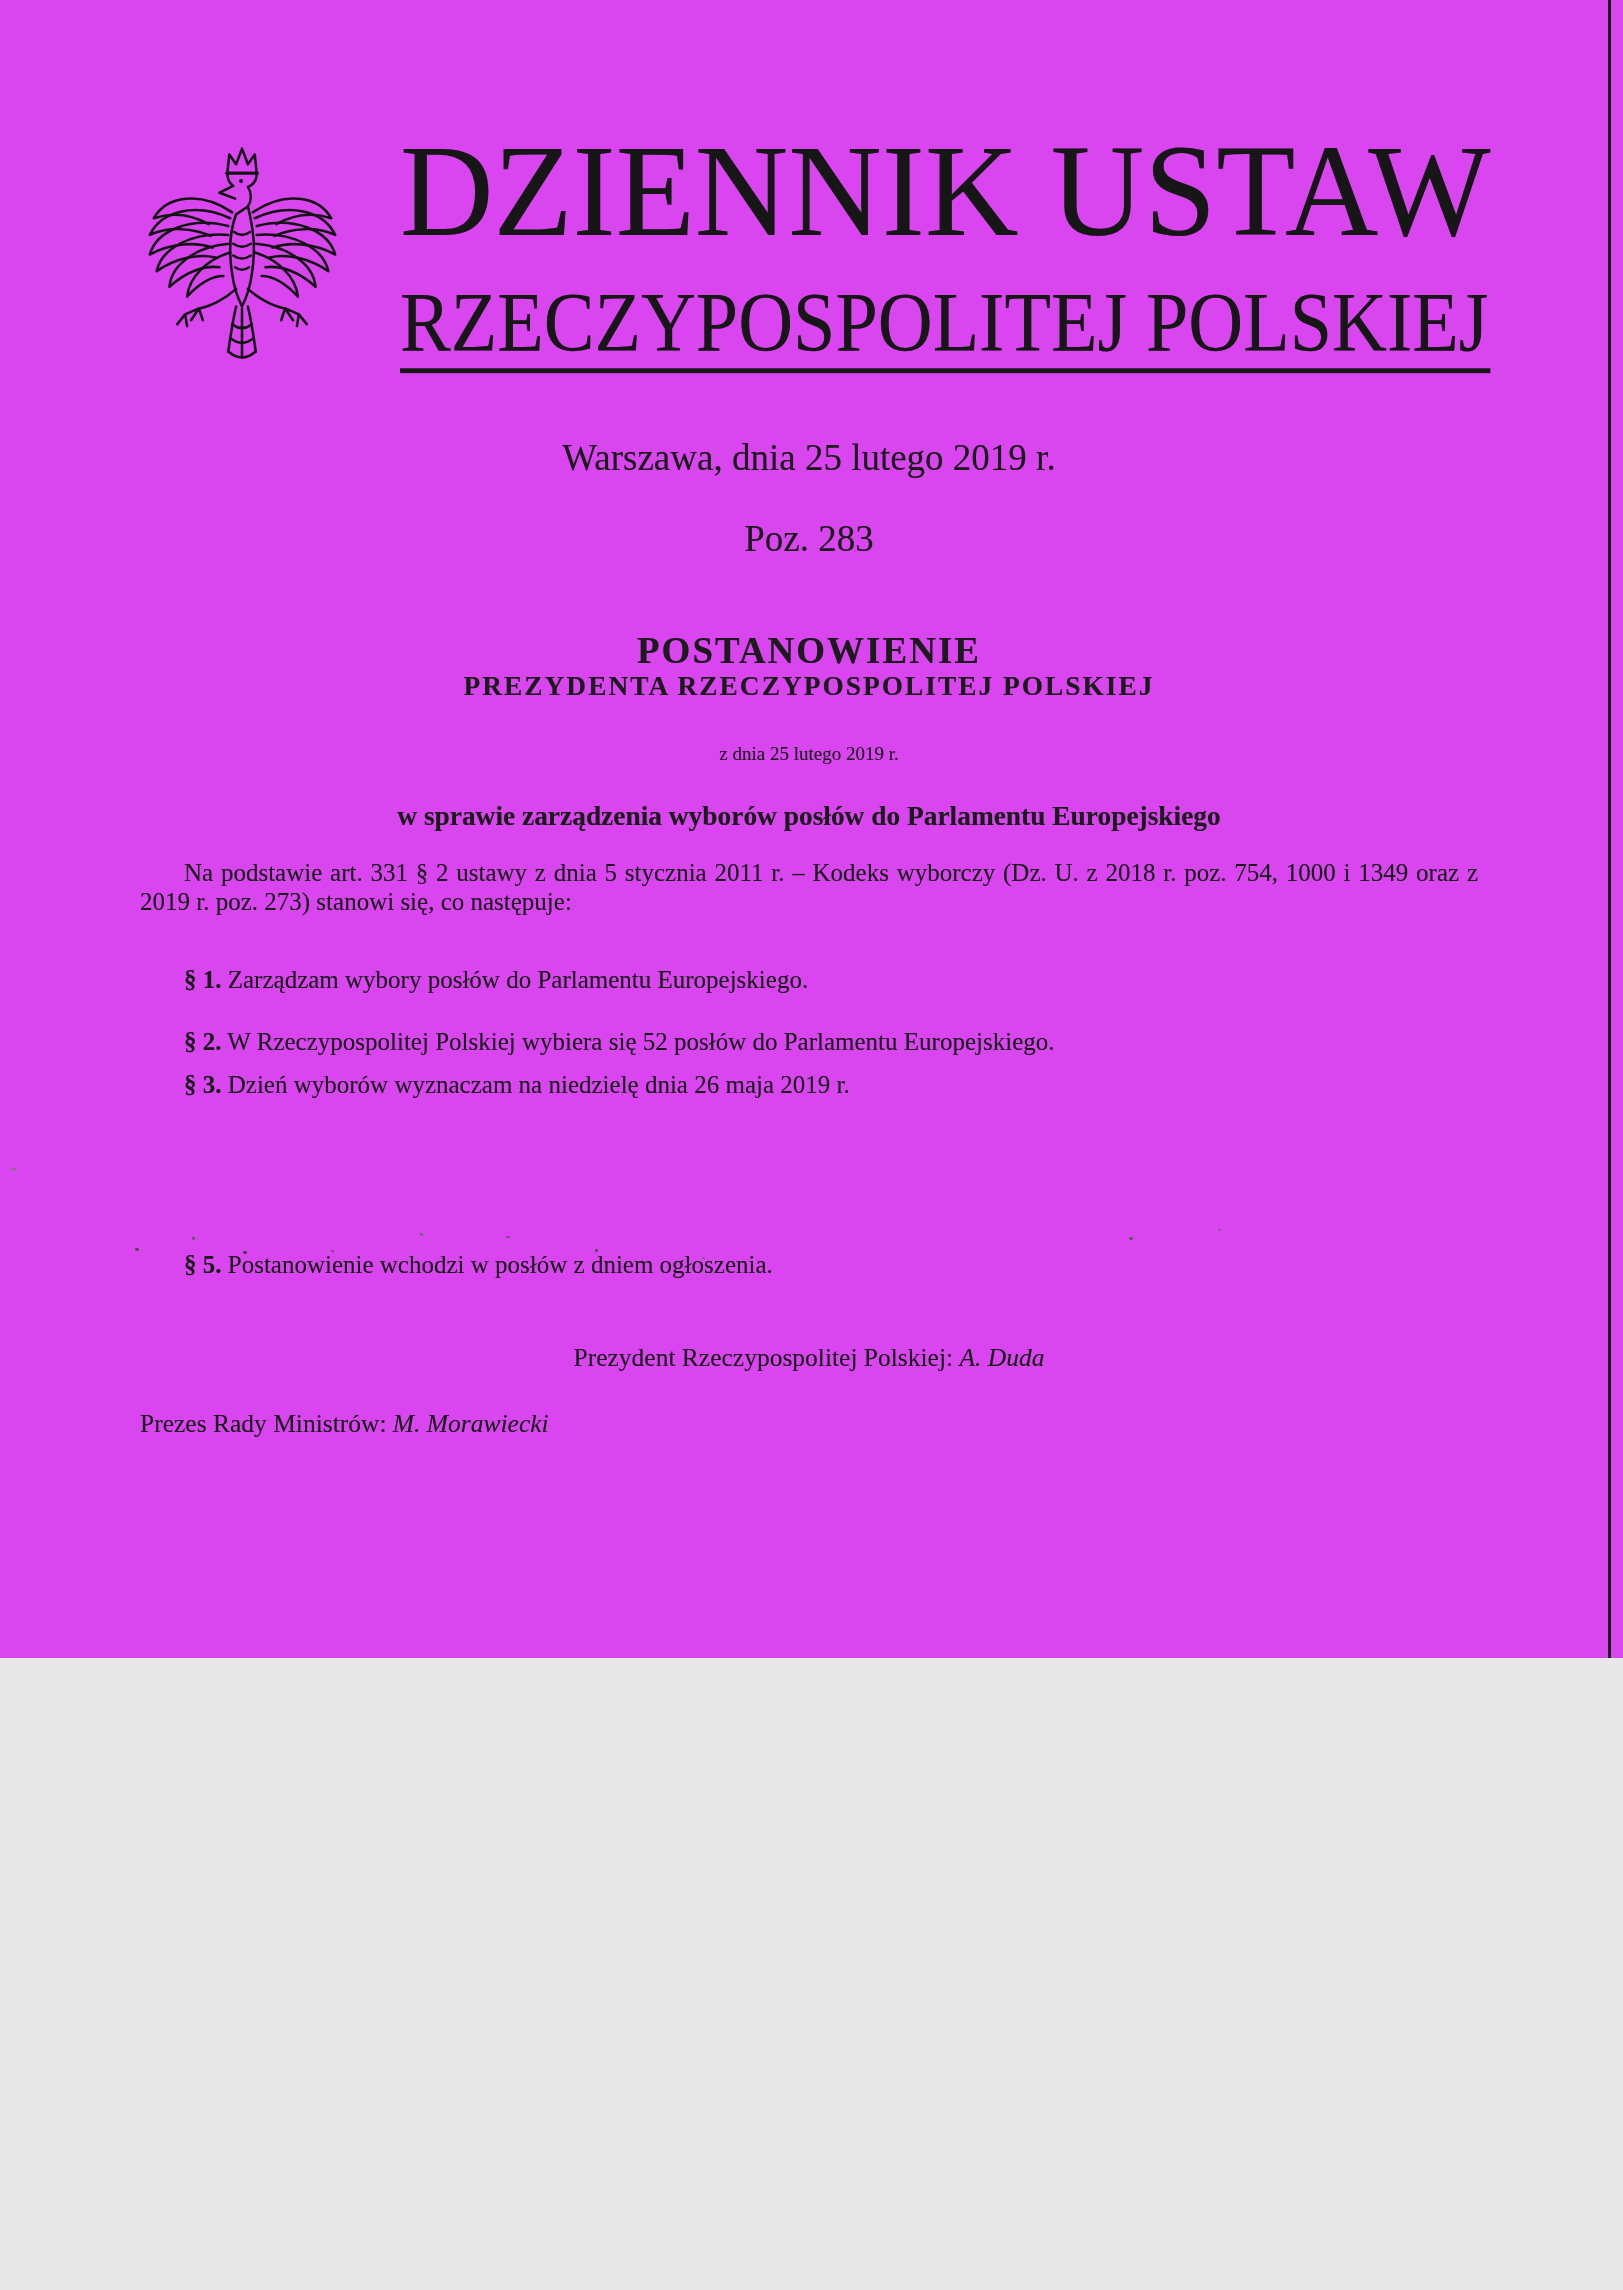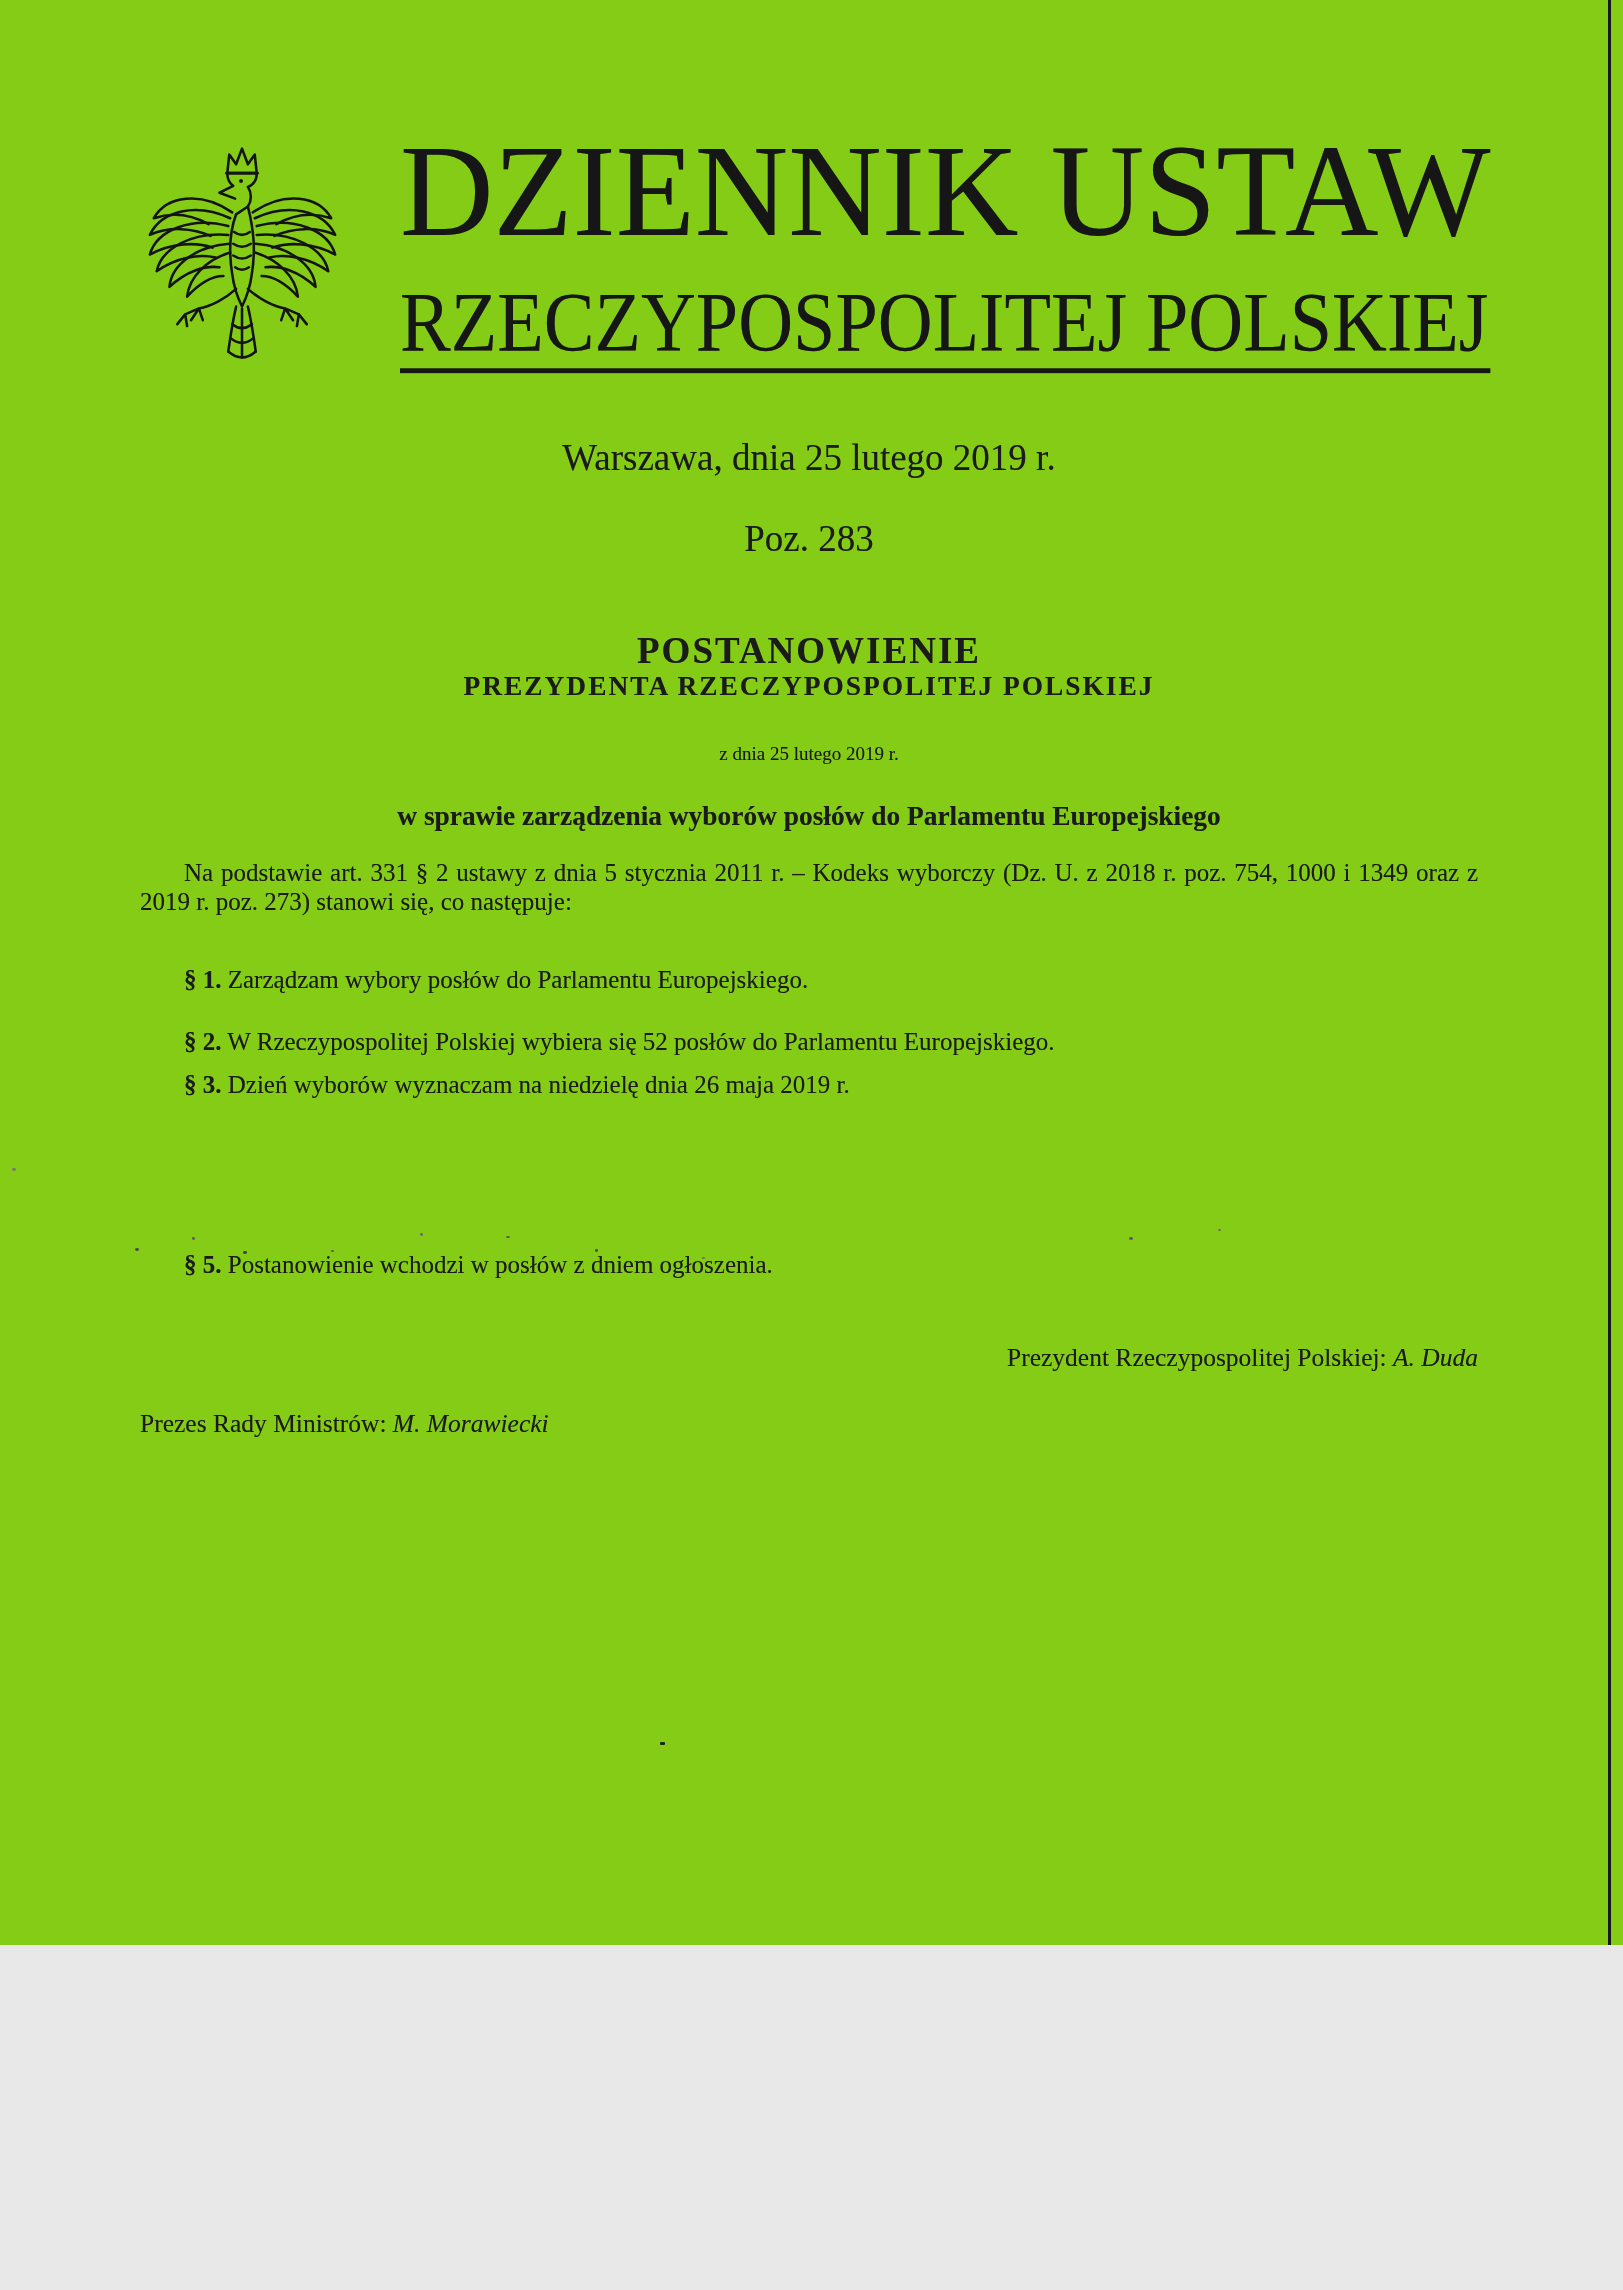--- a/index.html
+++ b/index.html
@@ -1,17 +1,17 @@
 <!DOCTYPE html>
 <html><head>
 <meta charset="utf-8">
 <style>
   html,body{margin:0;padding:0;background:#e8e8e8;}
   .page{
-    position:relative;width:1623px;height:1945px;background:#84cc16;
+    position:relative;width:1623px;height:1658px;background:#d946ef;
     font-family:"Liberation Serif","DejaVu Serif",serif;color:#1b1b1b;
     overflow:hidden;text-shadow:0 0 0.5px rgba(27,27,27,.4);
   }
   
   .edge-line{position:absolute;left:1608px;top:0;width:2.9px;height:2291px;background:#171717;}
   
   .eagle{position:absolute;left:142px;top:139px;width:201px;height:233px;}
   
   .masthead-text{position:absolute;left:400px;top:127px;}
   .masthead-text text{font-family:"Liberation Serif","DejaVu Serif",serif;fill:#161616;}
@@ -29,21 +29,21 @@
   .bpar{position:absolute;left:140px;width:1338px;font-size:25px;line-height:29px;margin:0;}
   .indent{text-indent:44px;}
   .just{text-align:justify;}
   .p0{top:858px;}
   .p1{top:965px;}
   .p2{top:1027px;}
   .p3{top:1070px;}
   .p4{top:1155px;}
   .p5{top:1250px;}
   .pmark{font-weight:bold;}
-  .sig-president{top:1343px;font-size:25.5px;text-align:right;}
+  .sig-president{top:1343px;font-size:25.5px;text-align:center;}
   .sig-premier{top:1409px;font-size:25.5px;}
   .sig-name{font-style:italic;}
   
   .speck{position:absolute;border-radius:50%;}
 </style>
 </head>
 <body>
 
 <div class="page">
 

